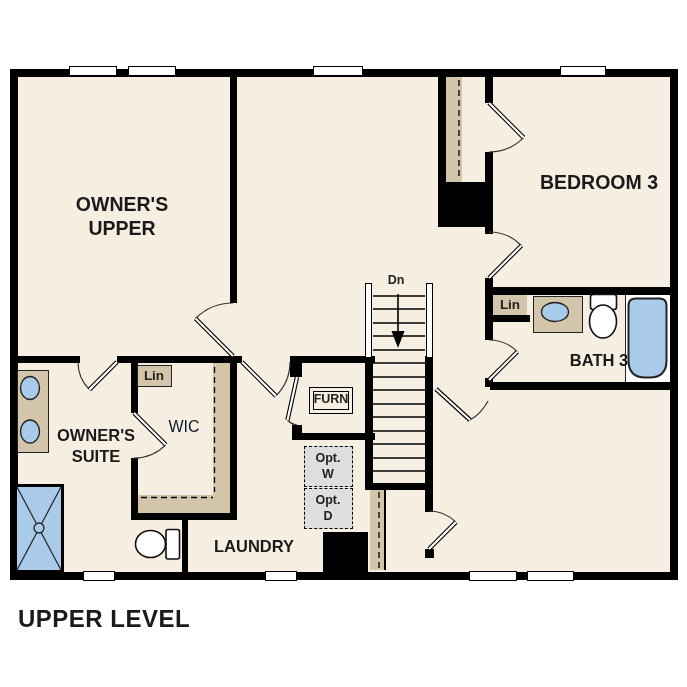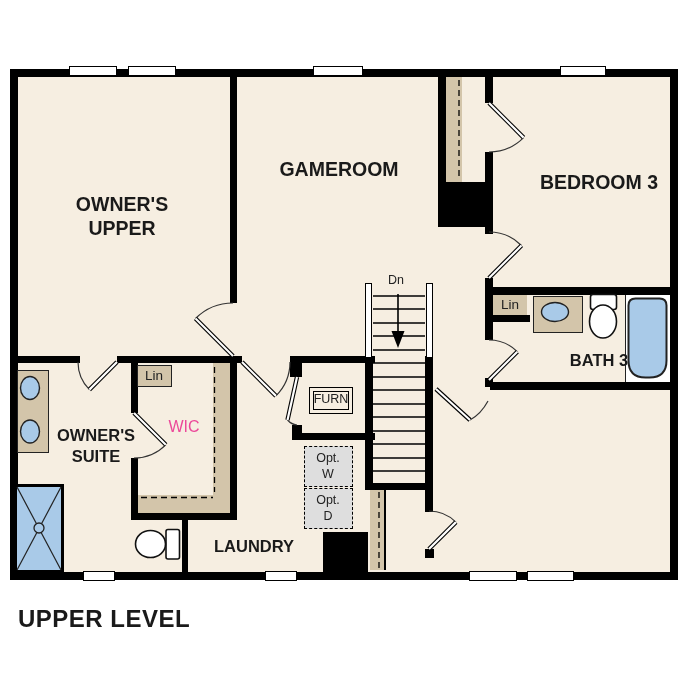--- a/index.html
+++ b/index.html
@@ -12,22 +12,22 @@
   .floor{background:var(--floor);}
   .w{background:var(--wall);}
   .tan{background:var(--tan);}
   .win{background:#fff;border:1.2px solid #000;}
   .rail{background:#fff;border:1.6px solid #000;}
   .optbox{background:var(--graybox);border:1.6px dashed #000;}
   .lbl{position:absolute;transform:translate(-50%,-50%);white-space:nowrap;text-align:center;
        color:var(--ink);line-height:1.25;}
   .big{font-size:19.5px;font-weight:bold;}
   .med{font-size:16.5px;font-weight:bold;}
-  .plain{font-size:16px;font-weight:normal;color:#ec4899;}
-  .small{font-size:12.5px;font-weight:normal;color:#222;}
+  .plain{font-size:16px;font-weight:normal;color:#0f172a;}
+  .small{font-size:12.5px;font-weight:bold;color:#222;}
   .title{position:absolute;font-size:24px;font-weight:bold;letter-spacing:.5px;}
   .furnbox{background:var(--floor);border:1.6px solid #000;}
   .furnbox .inner{position:absolute;left:3px;top:3px;right:3px;bottom:3px;border:1px solid #000;}
   svg.overlay{position:absolute;left:0;top:0;pointer-events:none;}
 </style>
 </head>
 <body>
 
 <div class="plan">
 
@@ -204,21 +204,20 @@
         <line x1="429" y1="549" x2="455.9" y2="522.1" stroke="#000" stroke-width="4.4"></line>
         <line x1="429" y1="549" x2="455.9" y2="522.1" stroke="#fff" stroke-width="2.2"></line>
       </g>
     </g>
   </svg>
 
   <div class="lbl big" style="left:122px;top:216px;">
     <div>OWNER'S</div>
     <div>UPPER</div>
   </div>
-  <div class="lbl big" style="left:339px;top:169px;">GAMEROOM</div>
   <div class="lbl big" style="left:584px;top:182px;margin-left:15px;">BEDROOM 3</div>
   <div class="lbl med" style="left:96px;top:446px;">
     <div>OWNER'S</div>
     <div>SUITE</div>
   </div>
   <div class="lbl plain" style="left:184px;top:427px;">WIC</div>
   <div class="lbl med" style="left:254px;top:546px;">LAUNDRY</div>
   <div class="lbl med" style="left:575px;top:360px;padding-left:48px;">BATH 3</div>
 
   <div class="lbl small" style="left:154px;top:376px;font-size:13.5px;">Lin</div>

